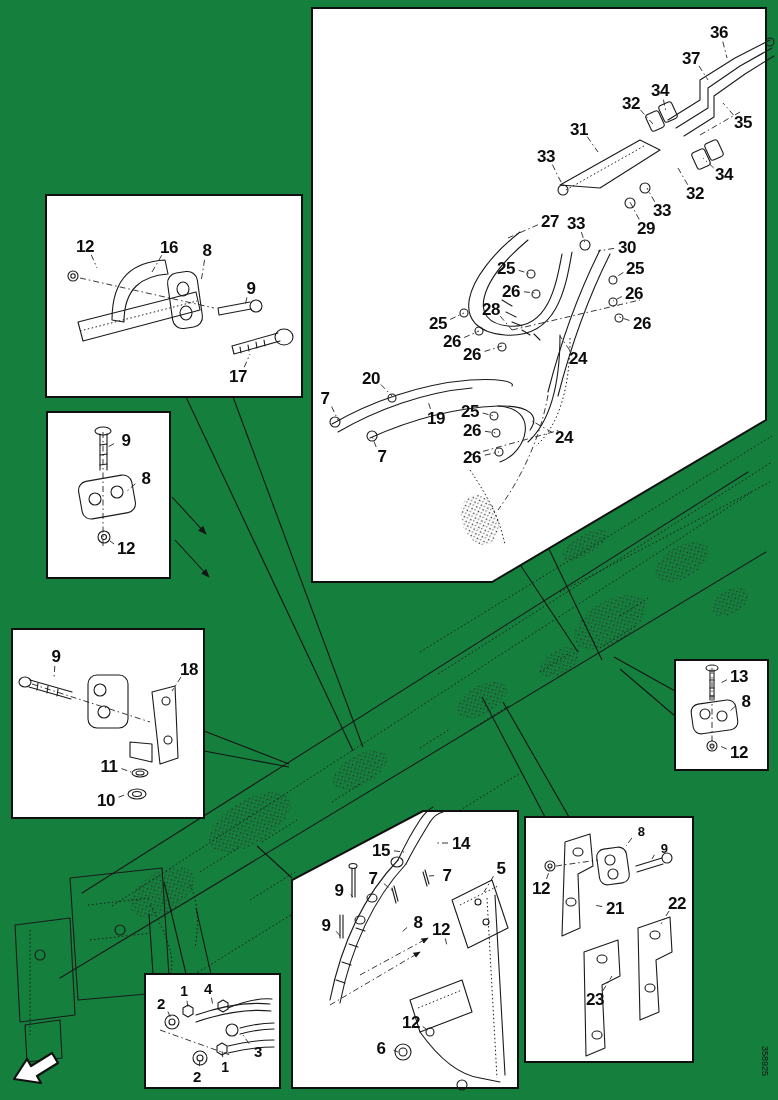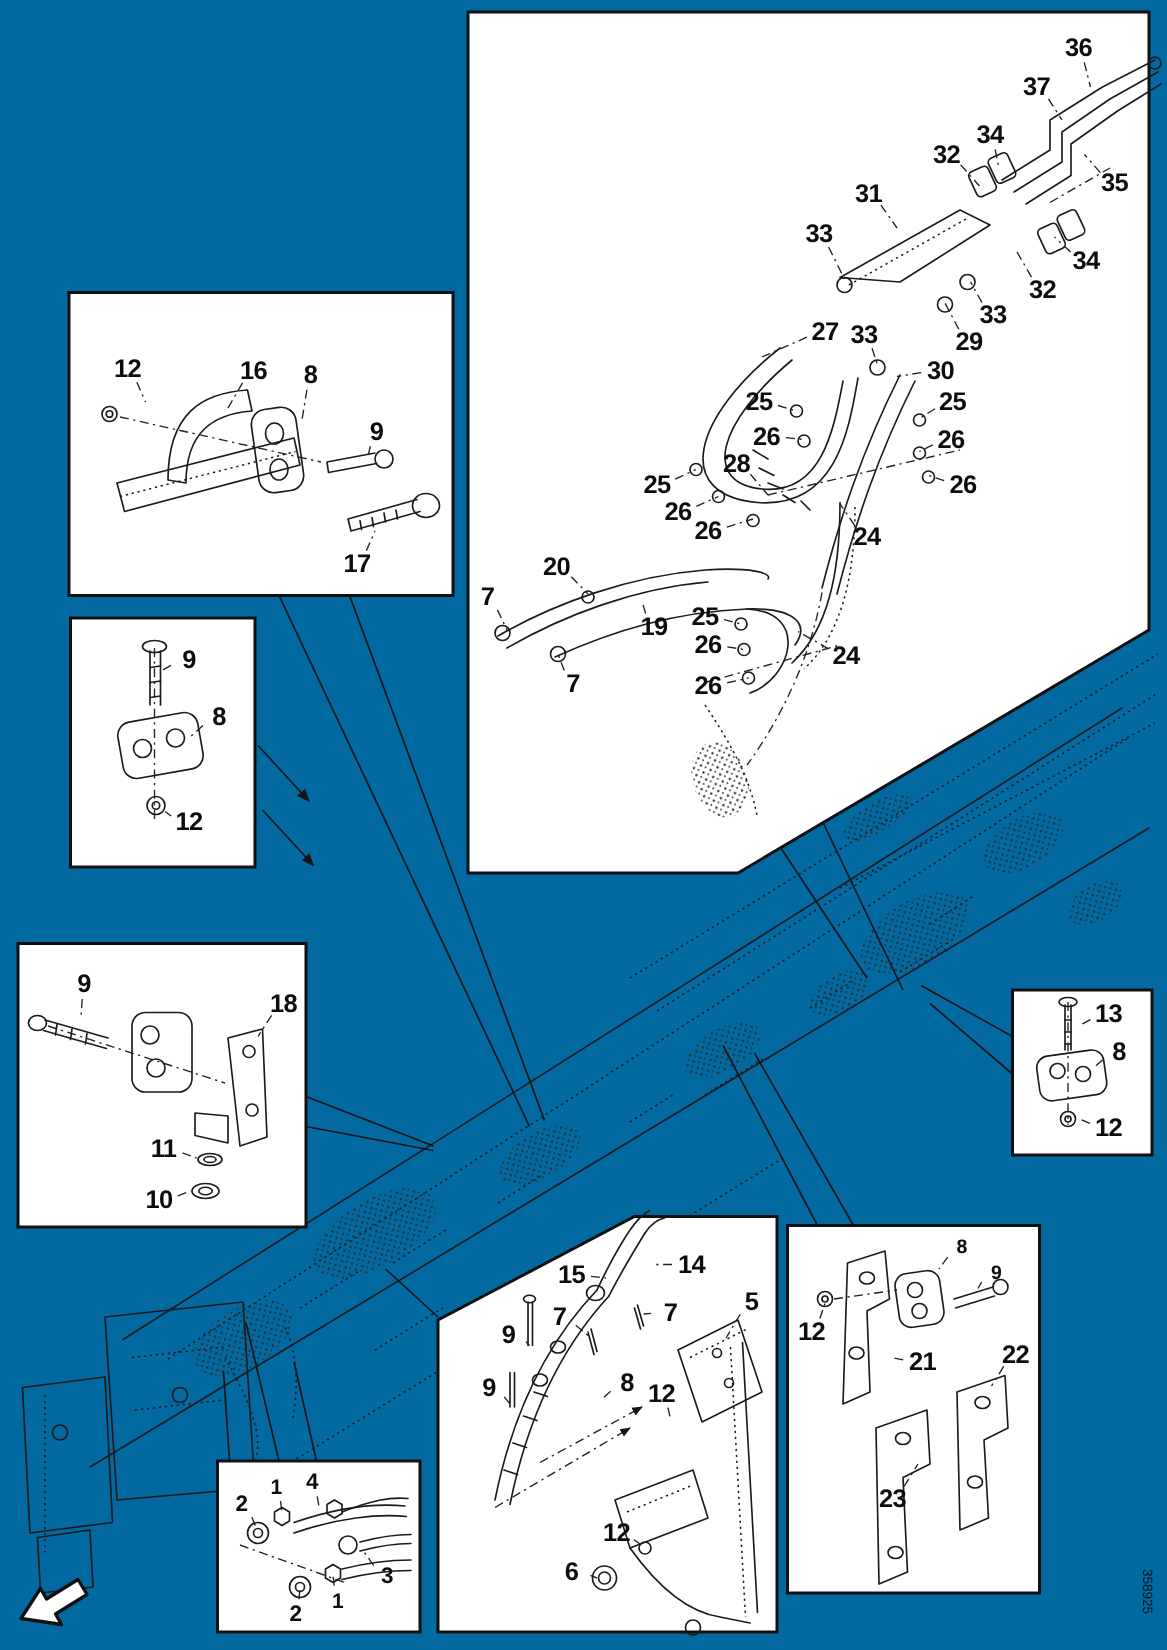--- a/index.html
+++ b/index.html
@@ -1,17 +1,17 @@
 <!DOCTYPE html>
 <html><head>
 <meta charset="utf-8">
 <style>
   html,body{margin:0;padding:0;background:#e8e8e8;}
   .page{
-    position:relative;width:778px;height:1100px;background:#0369a1;
+    position:relative;width:778px;height:1100px;background:#15803d;
     font-family:"Liberation Sans",sans-serif;overflow:hidden;margin:0 auto;
   }
   svg{position:absolute;left:0;top:0;}
   .sketch{stroke:#1b1b1b;fill:none;stroke-width:1.1;stroke-linecap:round;stroke-linejoin:round;}
   .stipple{stroke:#1b1b1b;fill:none;stroke-width:1;stroke-dasharray:1.5 2.5;}
   .boxframe{fill:#ffffff;stroke:#101010;stroke-width:2;}
   .leader-static{stroke:#222;stroke-width:0.9;fill:none;stroke-dasharray:6 3 1.5 3;}
   .pointer{stroke:#151515;stroke-width:1.1;fill:none;}
   .callout{font-family:"Liberation Sans",sans-serif;font-weight:bold;fill:#0d0d0d;letter-spacing:-0.5px;}
   .fig-id{font-family:"Liberation Sans",sans-serif;font-size:9px;fill:#111;}

